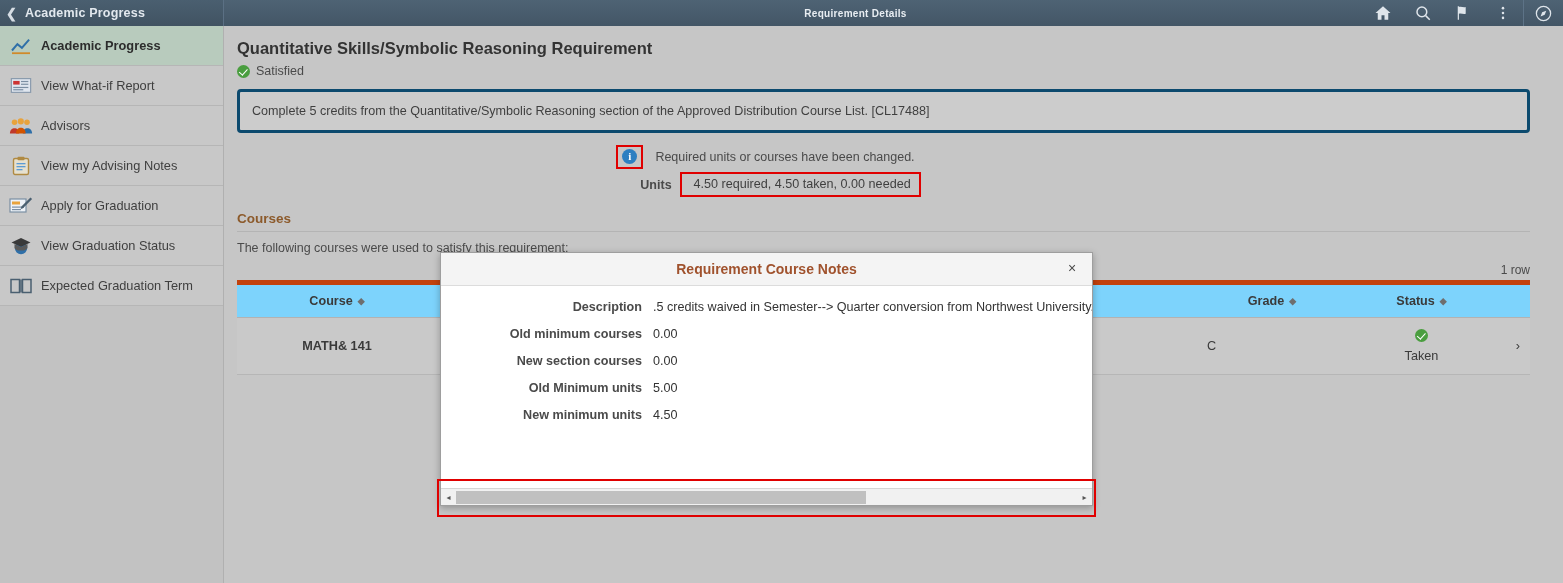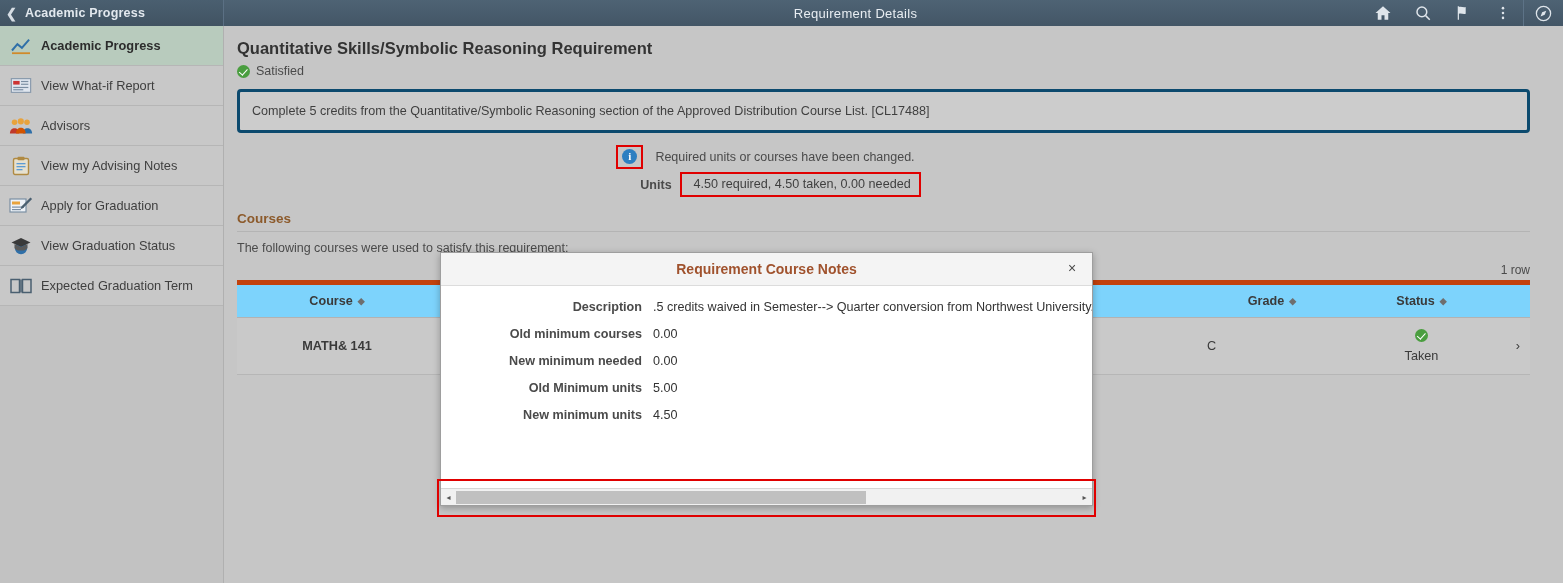--- a/index.html
+++ b/index.html
@@ -25,21 +25,21 @@
   .back-chevron {
     color: #d6dde4; font-size: 13px; line-height: 1;
     margin-right: 8px; font-weight: bold;
   }
   .topbar-left-title {
     color: #e2e8ee; font-size: 12.5px; font-weight: bold;
     letter-spacing: .2px; white-space: nowrap;
   }
   .topbar-center {
     flex: 1; text-align: center; color: #e8edf2;
-    font-size: 13px; font-weight: normal; letter-spacing: .3px;
+    font-size: 10px; font-weight: bold; letter-spacing: .3px;
     padding-right: 76px;
   }
   .topbar-icons {
     position: absolute; right: 0; top: 0; height: 26px;
     display: flex; align-items: center; gap: 0px;
   }
   .tb-ico {
     width: 40px; height: 26px; display: flex;
     align-items: center; justify-content: center;
     color: #dfe5eb;
@@ -417,21 +417,21 @@
     <div class="modal-body">
       <div class="mfield">
         <span class="mlabel">Description</span>
         <span class="mvalue">.5 credits waived in Semester--&gt; Quarter conversion from Northwest University. .5</span>
       </div>
       <div class="mfield">
         <span class="mlabel">Old minimum courses</span>
         <span class="mvalue">0.00</span>
       </div>
       <div class="mfield">
-        <span class="mlabel">New minimum needed</span>
+        <span class="mlabel">New section courses</span>
         <span class="mvalue">0.00</span>
       </div>
       <div class="mfield">
         <span class="mlabel">Old Minimum units</span>
         <span class="mvalue">5.00</span>
       </div>
       <div class="mfield">
         <span class="mlabel">New minimum units</span>
         <span class="mvalue">4.50</span>
       </div>

